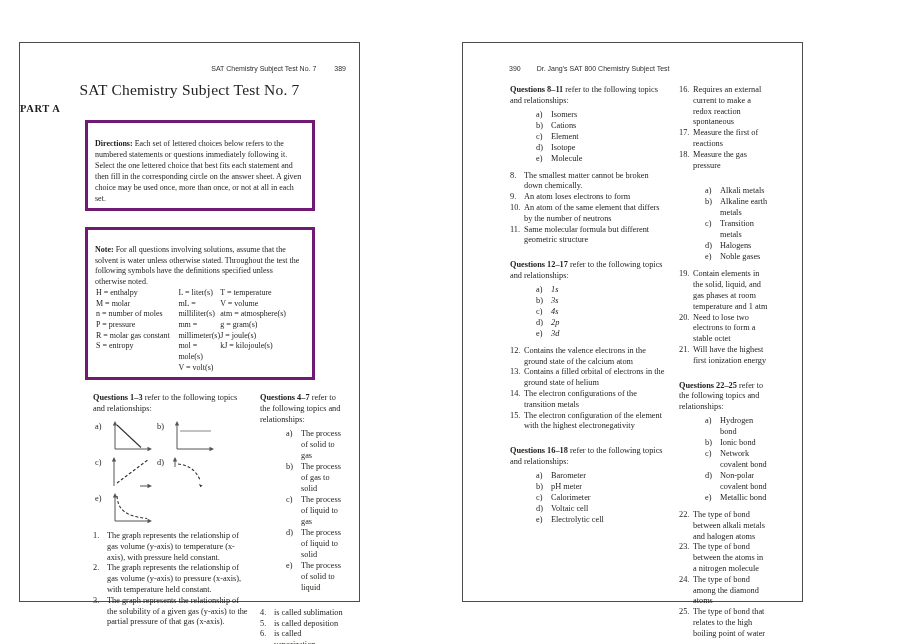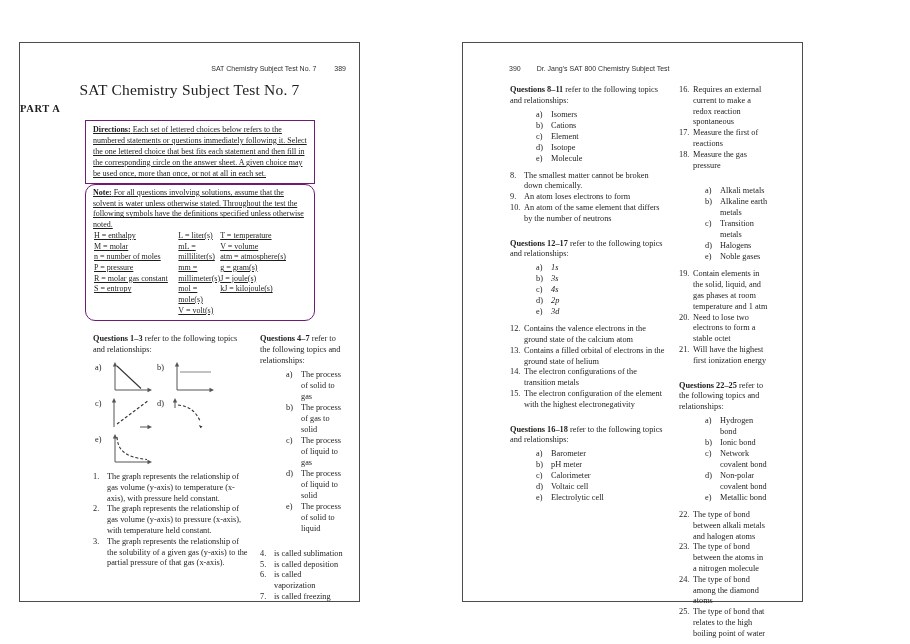--- a/index.html
+++ b/index.html
@@ -12,22 +12,22 @@
 
   .running-head { font-family:"Liberation Sans", sans-serif; font-size:7px; color:#2e2e2e; margin-top:22px; }
   .rh-right { text-align:right; padding-right:13px; }
   .rh-right .pgnum { margin-left:18px; }
   .rh-left  { padding-left:46px; }
   .rh-left .pgnum { margin-right:16px; }
 
   .test-title { font-size:15.5px; font-weight:normal; text-align:center; margin-top:9px; letter-spacing:.2px; color:#222; }
   .part-heading { font-size:10.5px; font-weight:bold; text-align:left; margin-top:4px; letter-spacing:.6px; }
 
-  .box { margin:6px 44px 0 65px; border:1px solid #701a75; padding:3px 7px 4px; font-size:8px; line-height:11px;text-decoration:underline; }
-  .note-box { margin-top:0; line-height:10.7px;border-radius:10px; }
+  .box { margin:6px 44px 0 65px; border:3px solid #701a75; padding:15px 7px 4px; font-size:8px; line-height:11px; }
+  .note-box { margin-top:16px; line-height:10.7px; }
   .inline-label { font-weight:bold; }
   .symbols { display:flex; padding-left:1px; }
   .symcol { line-height:10.7px; }
   .symcol-1 { width:100px; }
   .symcol-2 { width:103px; }
   .symcol-3 { flex:1; }
 
   .cols { display:flex; margin:13px 15px 0 73px; }
   .colL { width:158px; margin-right:9px; }
   .colR { flex:1; }
@@ -255,20 +255,24 @@
                 <span class="qtext">The smallest matter cannot be broken down chemically.</span>
               </div>
             <div class="qitem">
                 <span class="qnum">9.</span>
                 <span class="qtext">An atom loses electrons to form</span>
               </div>
             <div class="qitem">
                 <span class="qnum">10.</span>
                 <span class="qtext">An atom of the same element that differs by the number of neutrons</span>
               </div>
+            <div class="qitem">
+                <span class="qnum">11.</span>
+                <span class="qtext">Same molecular formula but different geometric structure</span>
+              </div>
           </div>
         </div>
 
         <div class="qgroup">
           <p class="qhead"><b>Questions 12–17</b><span> refer to the following topics and relationships:</span></p>
           <div class="choices">
             <div class="choice">
                 <span class="clet">a)</span>
                 <span class="it">1s</span>
               </div>

